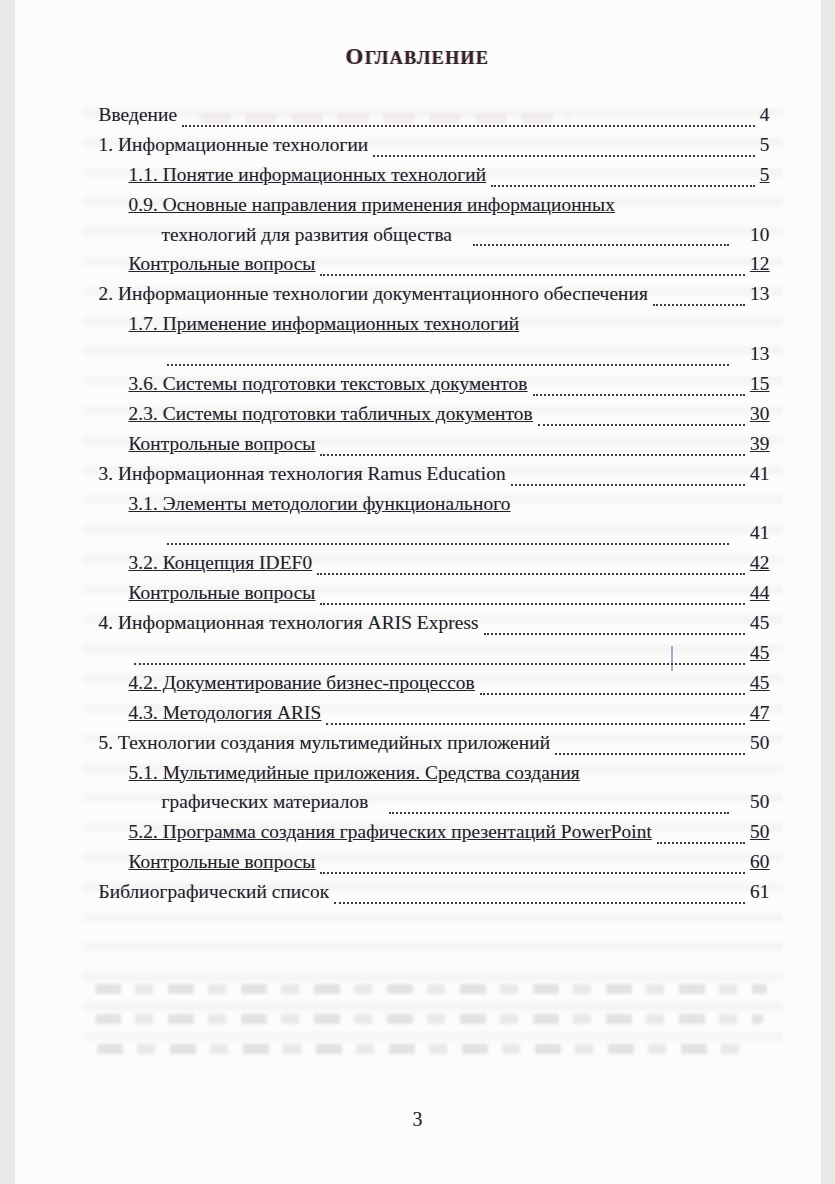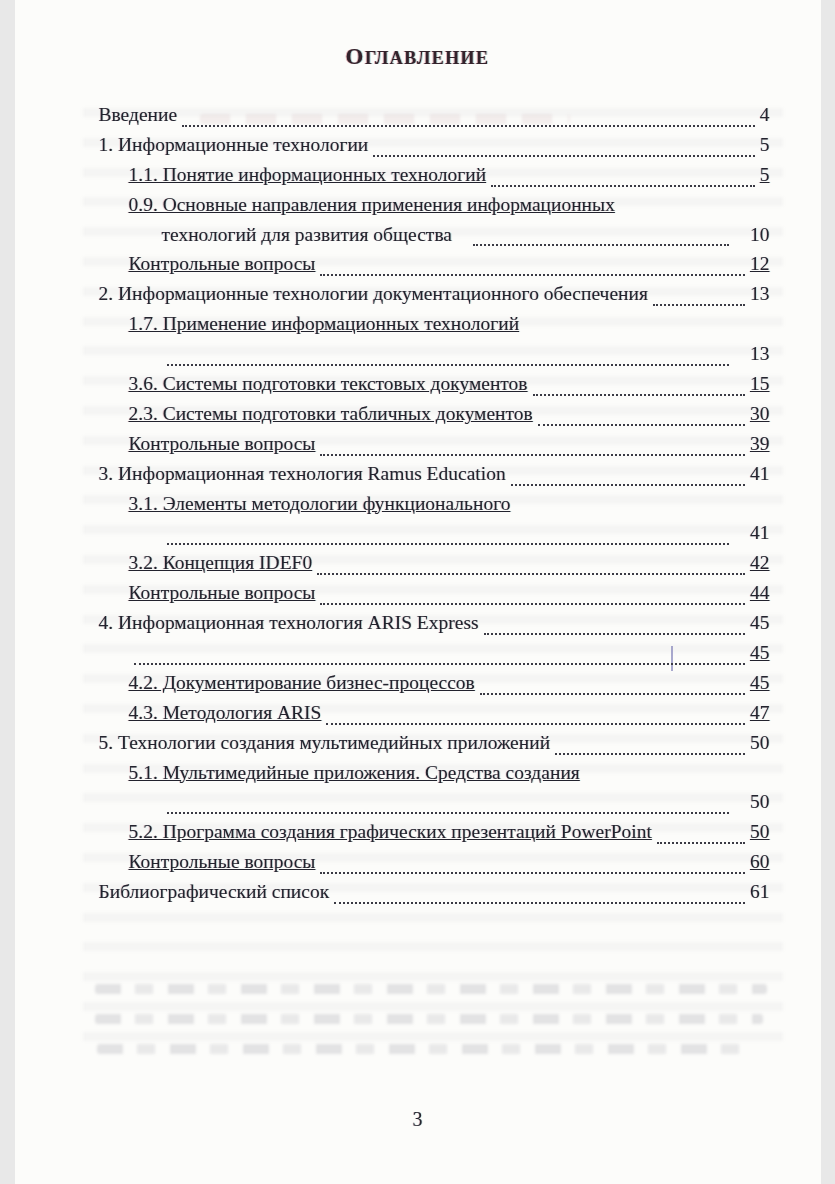--- a/index.html
+++ b/index.html
@@ -231,20 +231,21 @@
       </div>
       <div class="toc-row indent0">
         <span class="toc-label">5. Технологии создания мультимедийных приложений</span>
         <span class="leader"></span>
         <span class="toc-page">50</span>
       </div>
       <div class="toc-row indent1">
         <span class="toc-label">5.1. Мультимедийные приложения. Средства создания</span>
       </div>
       <div class="toc-row indent2">
+        <span class="toc-label">графических материалов</span>
         <span class="leader"></span>
         <span class="toc-page">50</span>
       </div>
       <div class="toc-row indent1">
         <span class="toc-label">5.2. Программа создания графических презентаций PowerPoint</span>
         <span class="leader"></span>
         <span class="toc-page">50</span>
       </div>
       <div class="toc-row indent1">
         <span class="toc-label">Контрольные вопросы</span>

